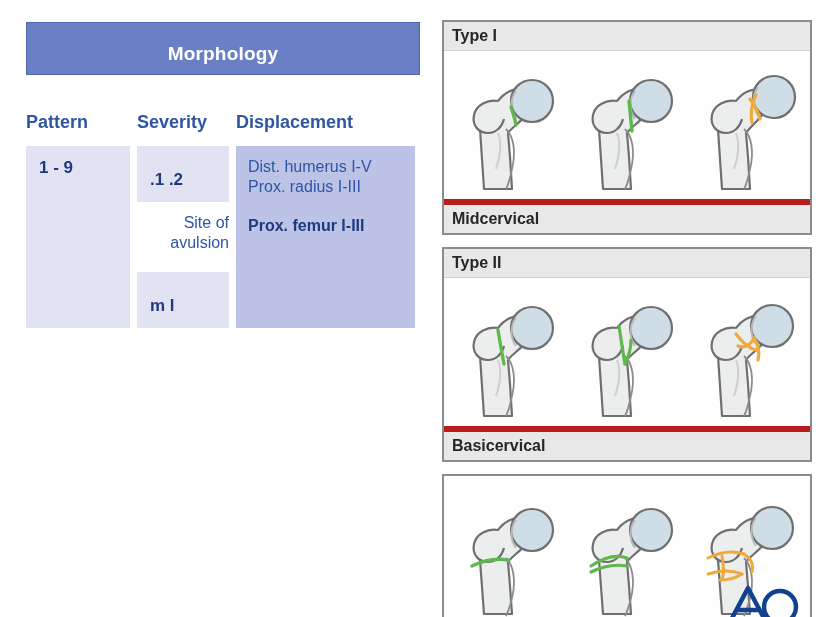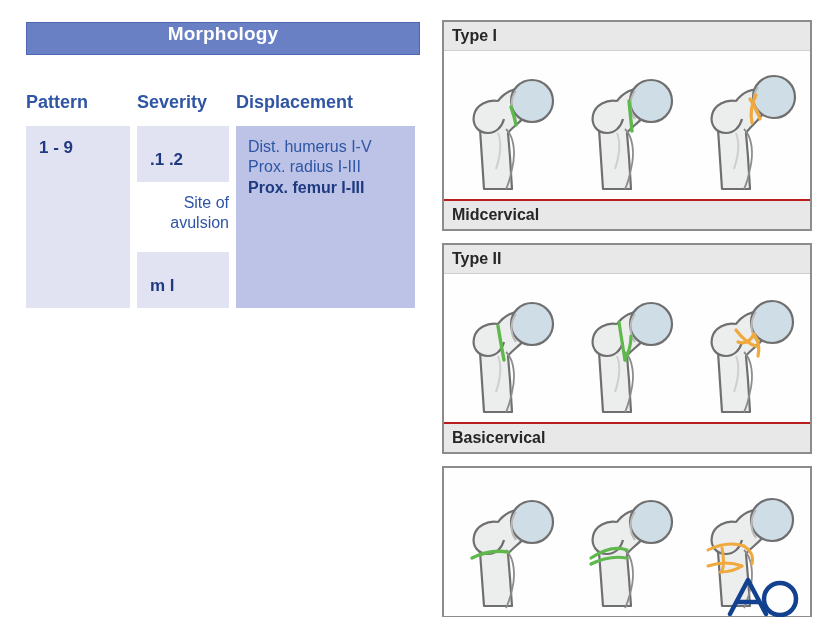--- a/index.html
+++ b/index.html
@@ -22,21 +22,21 @@
     top: 22px;
     width: 394px;
   }
   .morph-title-bar {
     background: #6a80c4;
     border: 1px solid #4f67b0;
     color: #ffffff;
     font-size: 19px;
     font-weight: bold;
     text-align: center;
-    padding: 0 0 9px 0;
+    padding: 20px 0 9px 0;
     letter-spacing: 0.2px;
   }
   .morph-columns {
     display: flex;
     margin-top: 37px;
     gap: 7px;
   }
   .morph-col {
     display: flex;
     flex-direction: column;
@@ -86,21 +86,21 @@
 
   .cell-displacement {
     background: #bcc3e6;
     height: 182px;
     padding: 11px 0 8px 12px;
     color: #2f55a4;
     font-size: 16px;
     line-height: 1.27;
   }
   .disp-line { display: block; white-space: nowrap; }
-  .disp-line.bold { font-weight: bold; color: #1f3a80; }
+  .disp-line.bold { font-weight: bold; color: #1f3a80; margin-top: 18px; }
 
   
   #type-panels {
     position: absolute;
     left: 442px;
     top: 20px;
     width: 370px;
   }
   .type-panel {
     border: 2px solid #8c8c8c;
@@ -110,21 +110,21 @@
   }
   .panel-header, .panel-footer {
     background: #e8e8e8;
     color: #262626;
     font-size: 16px;
     font-weight: bold;
     padding: 5px 0 5px 8px;
     font-family: "Liberation Sans", sans-serif;
   }
   .panel-header { border-bottom: 1px solid #cfcfcf; }
-  .panel-footer { border-top: 2px solid #b91c1c; }
+  .panel-footer { border-top: 6px solid #b91c1c; }
   .panel-body {
     position: relative;
     display: flex;
     justify-content: space-around;
     align-items: flex-end;
     background: #fefefe;
     padding: 6px 4px 2px 4px;
   }
   .femur-slot { position: relative; width: 108px; }
   .femur-slot svg { display: block; width: 100%; height: auto; }

